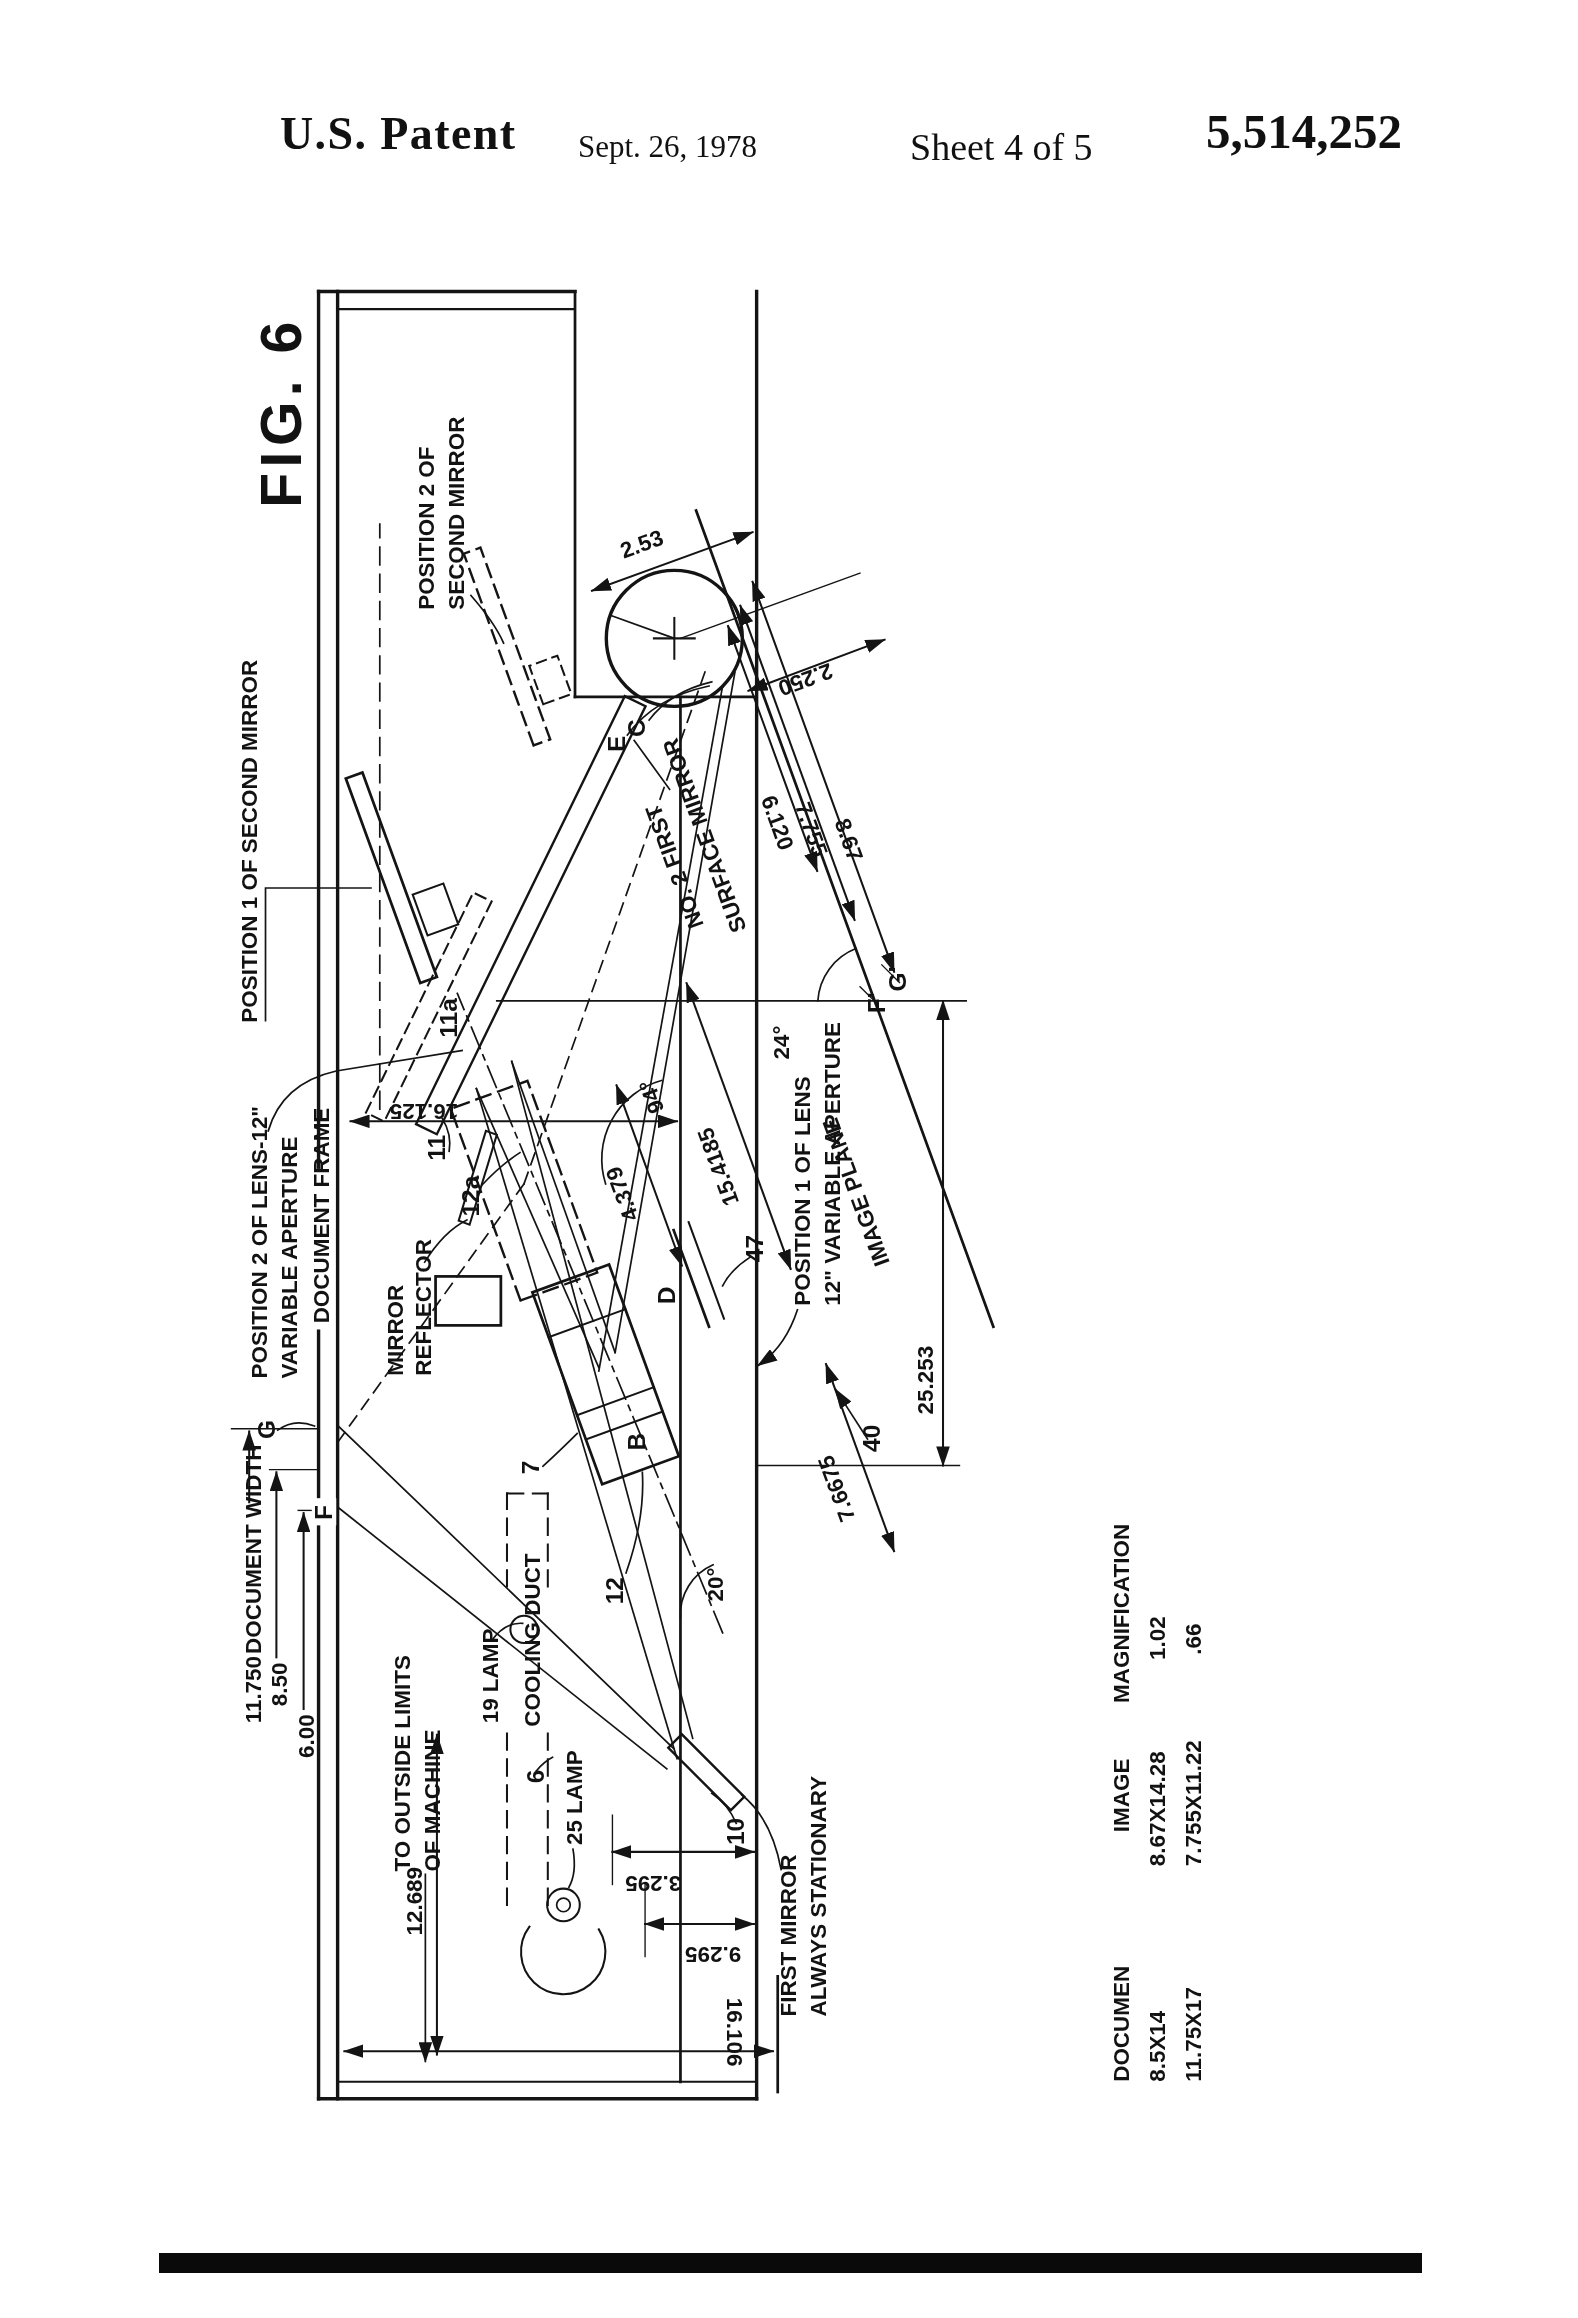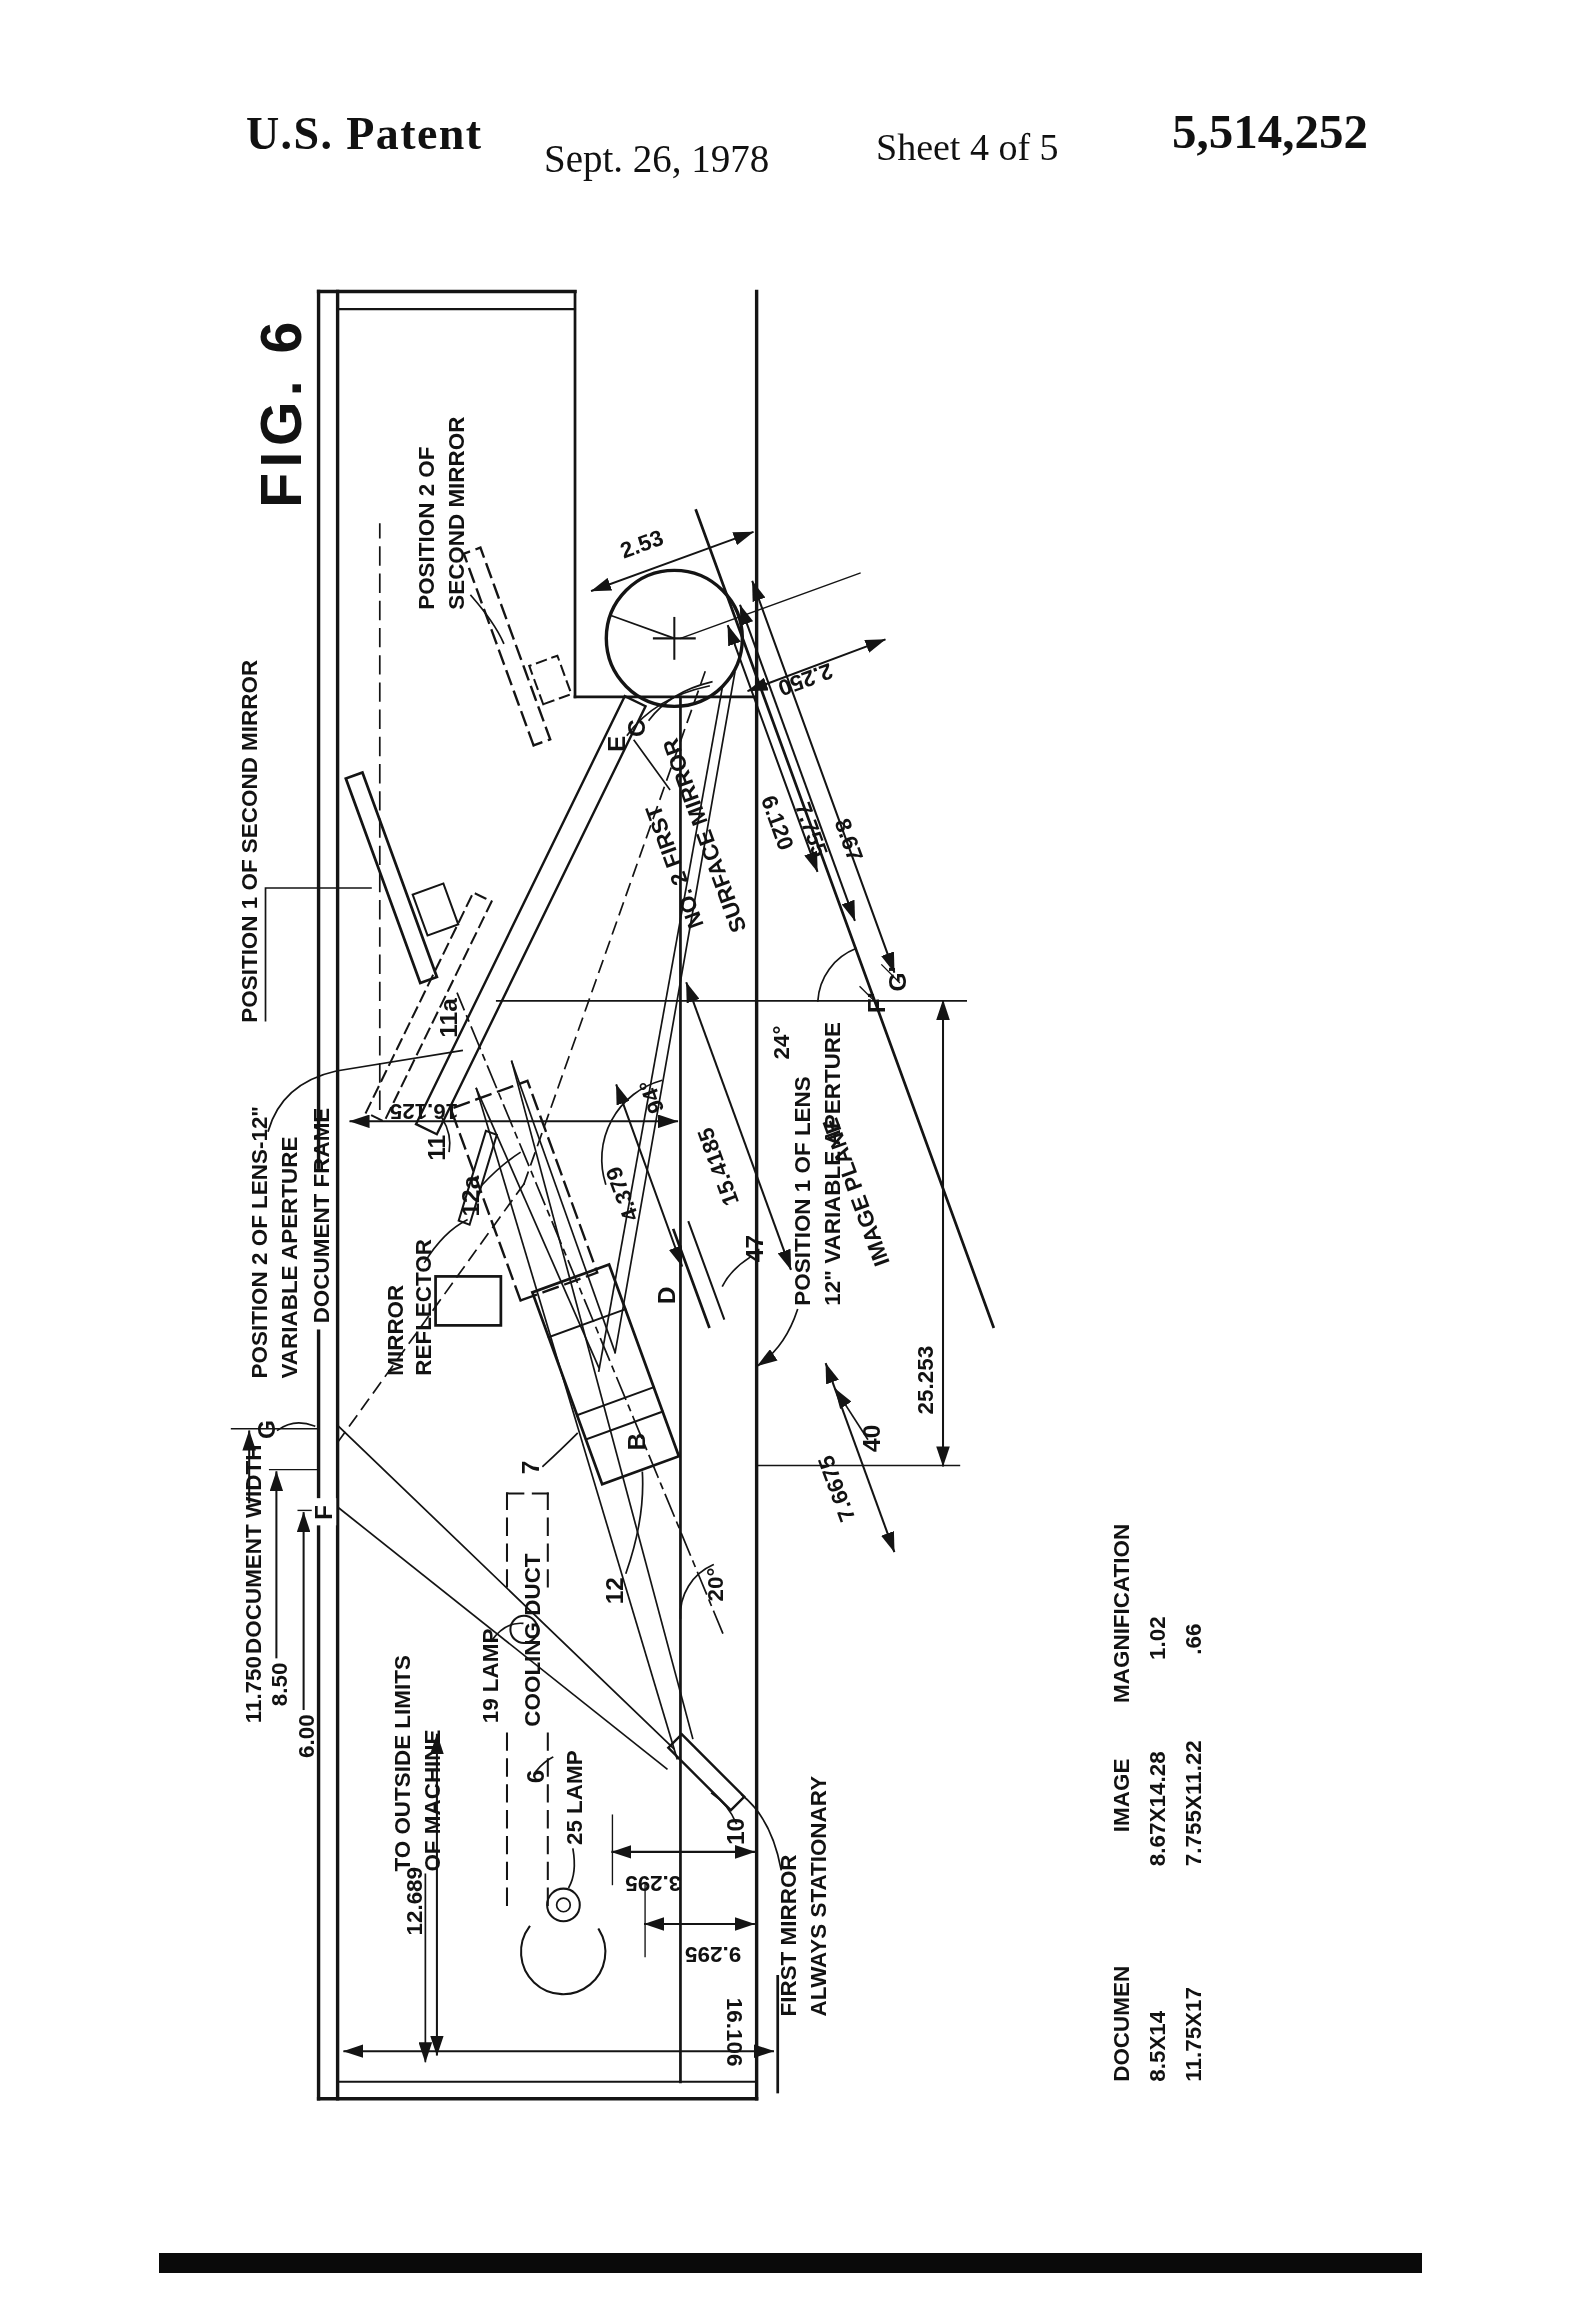--- a/index.html
+++ b/index.html
@@ -1,19 +1,19 @@
 <!DOCTYPE html>
 <html style="font-size:11px"><head>
 <meta charset="utf-8">
 <style>
   html,body{margin:0;padding:0;}
   body{width:1578px;height:2319px;position:relative;background:#ffffff;font-family:"Liberation Sans",sans-serif;overflow:hidden;}
-  .hdr-item{position:absolute;color:#111;white-space:nowrap;font-family:"Liberation Serif",serif;}
+  .hdr-item{position:absolute;color:#111;white-space:nowrap;font-family:"Liberation Serif",serif;margin-left:34px;}
   #hdr-title{left:246px;top:107px;font-size:46px;font-weight:700;letter-spacing:1.4px;}
-  #hdr-date{left:544px;top:136px;font-size:39px;}
+  #hdr-date{left:544px;top:129px;font-size:31px;}
   #hdr-sheet{left:876px;top:125px;font-size:38px;}
   #hdr-num{left:1172px;top:103px;font-size:49px;font-weight:700;}
   #fig-wrap{position:absolute;left:204px;top:286px;width:1259px;height:1823px;}
   #fig-canvas{position:absolute;left:0;top:0;width:1823px;height:1259px;transform-origin:0 0;transform:rotate(-90deg) translate(-1823px,0);}
   svg{display:block;}
   svg *{vector-effect:none;}
   .ln{stroke:#141414;fill:none;stroke-linecap:square;}
   svg text{font-weight:700;fill:#121212;font-family:"Liberation Sans",sans-serif;}
   .t{font-size:33px;letter-spacing:0px;}
   .tr{font-size:36px;}

